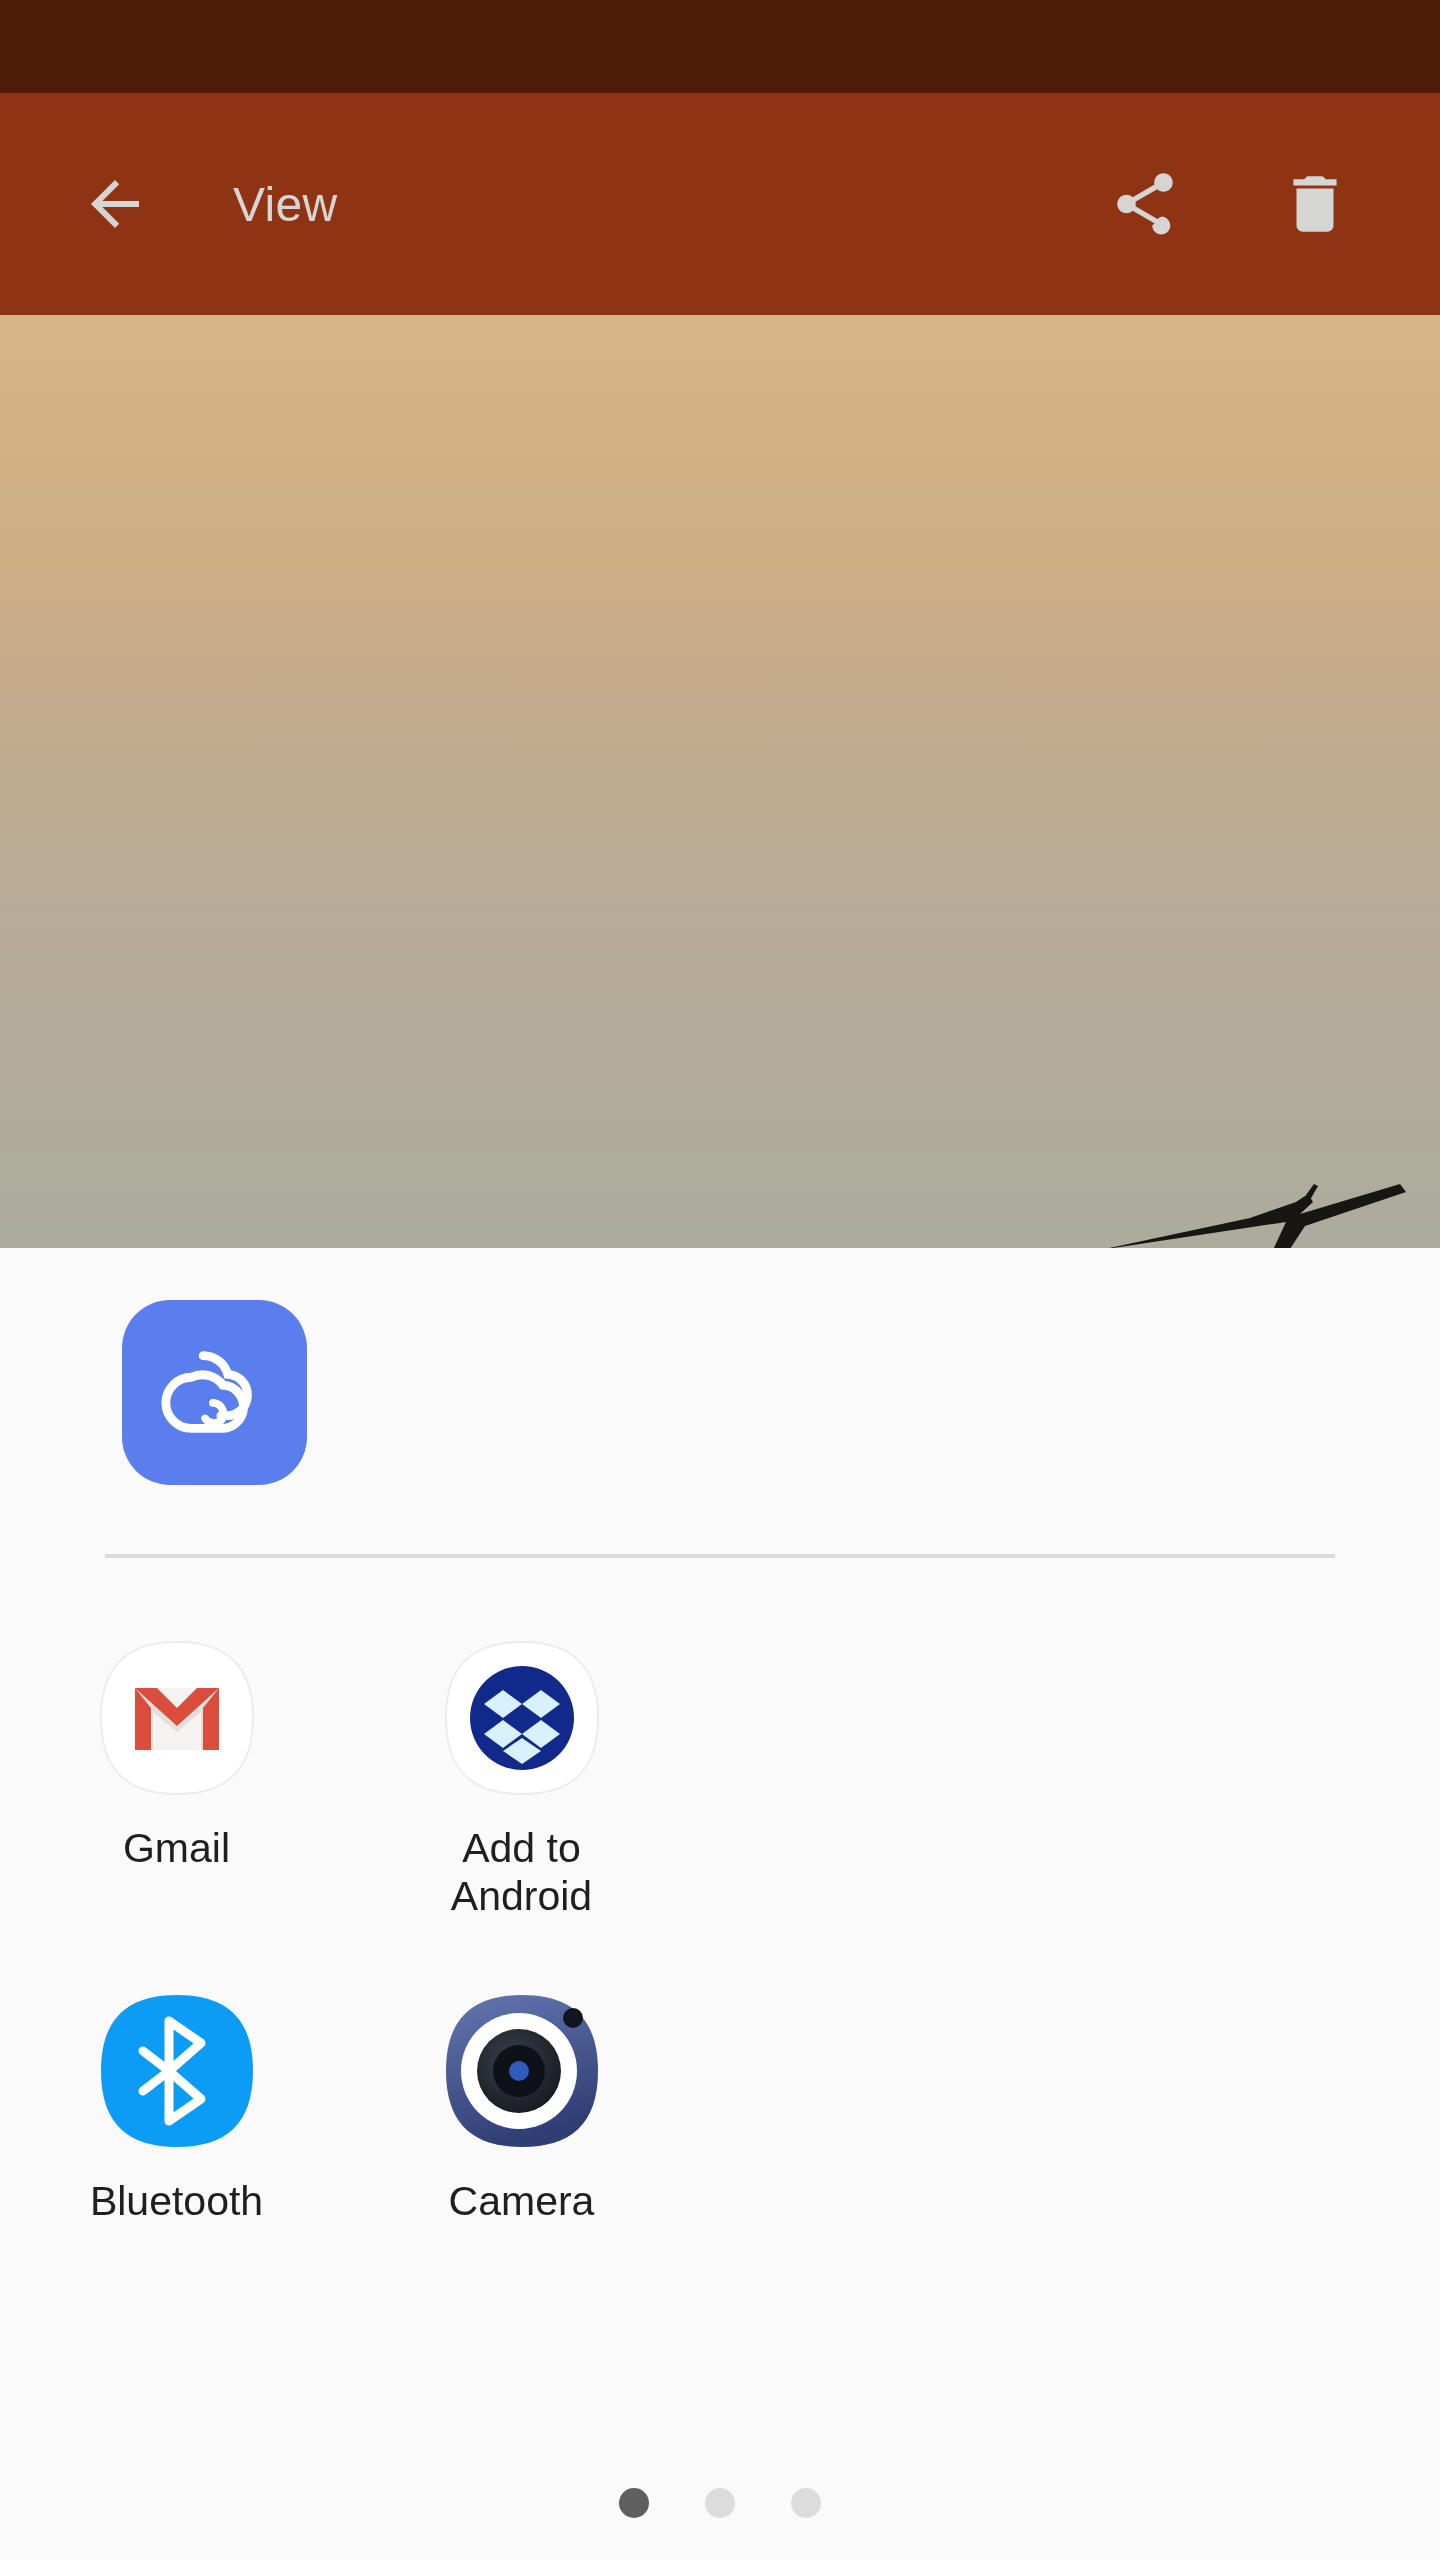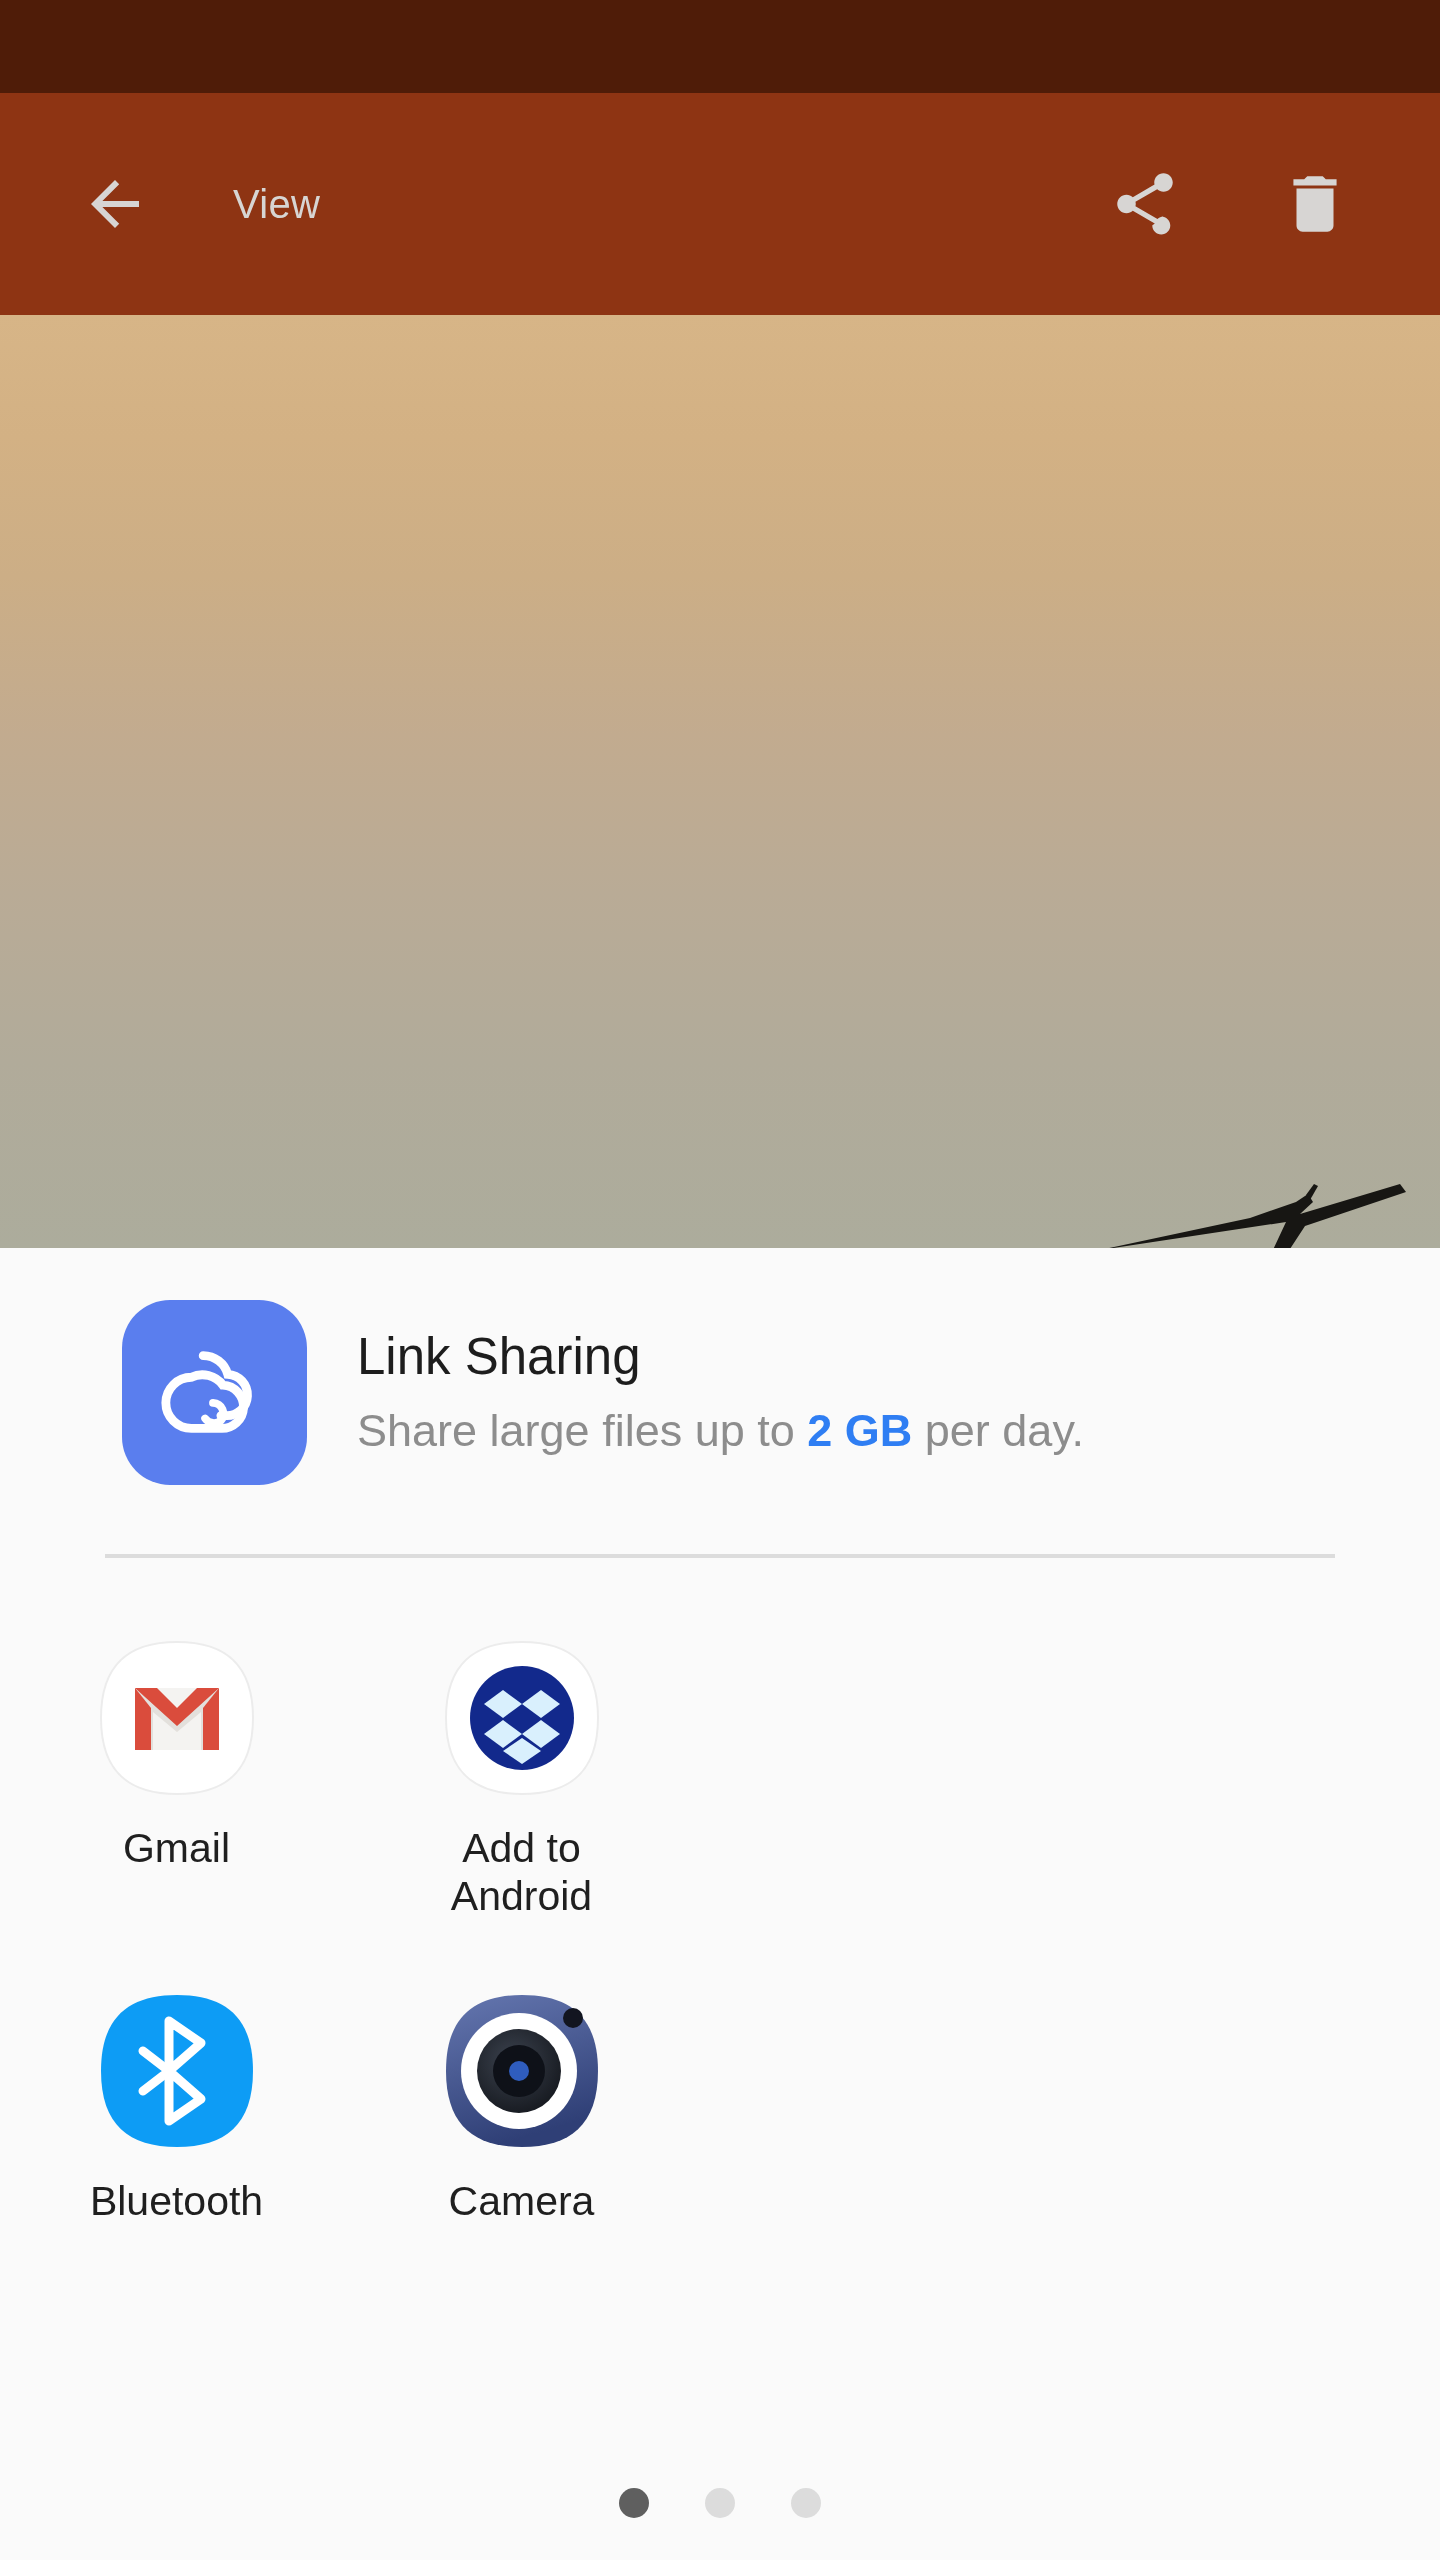--- a/index.html
+++ b/index.html
@@ -21,21 +21,21 @@
   .app-bar {
     position:absolute; left:0; top:93px; width:1440px; height:222px;
     background:#8e3413;
     display:flex; align-items:center;
   }
   .back-btn {
     width:110px; height:110px; margin-left:60px;
     display:flex; align-items:center; justify-content:center;
   }
   .app-title {
-    color:#d7d5d3; font-size:40px; font-weight:400;
+    color:#d7d5d3; font-size:48px; font-weight:400;
     margin-left:63px; letter-spacing:0.3px; white-space:nowrap;
   }
   .bar-spacer { flex:1 1 auto; }
   .bar-icon-btn {
     width:110px; height:110px;
     display:flex; align-items:center; justify-content:center;
   }
   .bar-icon-btn.share { margin-right:60px; }
   .bar-icon-btn.trash { margin-right:70px; }
 
@@ -141,24 +141,20 @@
 
   <div class="sheet">
 
     <div class="link-row">
       <div class="link-icon">
         <svg width="118" height="118" viewBox="0 0 120 120">
           <path d="M48 22 a26 26 0 0 1 25 19 a21 21 0 0 1 -2 42 l-5 0" fill="none" stroke="#ffffff" stroke-width="9" stroke-linecap="round"></path>
           <path d="M36 44 a26 26 0 0 0 0 52 l30 0 a22 22 0 0 0 2 -44 a26 26 0 0 0 -32 -8" fill="none" stroke="#ffffff" stroke-width="9" stroke-linecap="round"></path>
           <path d="M58 70 a11 11 0 0 1 8 18 a11 11 0 0 1 -16 -2" fill="none" stroke="#ffffff" stroke-width="8" stroke-linecap="round"></path>
         </svg>
-      </div>
-      <div class="link-text">
-        <div class="link-title">Link Sharing</div>
-        <div class="link-sub"><span>Share large files up to </span><span class="gb">2 GB</span><span> per day.</span></div>
       </div>
     </div>
 
     <div class="divider"></div>
 
     <div class="grid">
 
       <div class="grid-row">
 
         <div class="cell">

